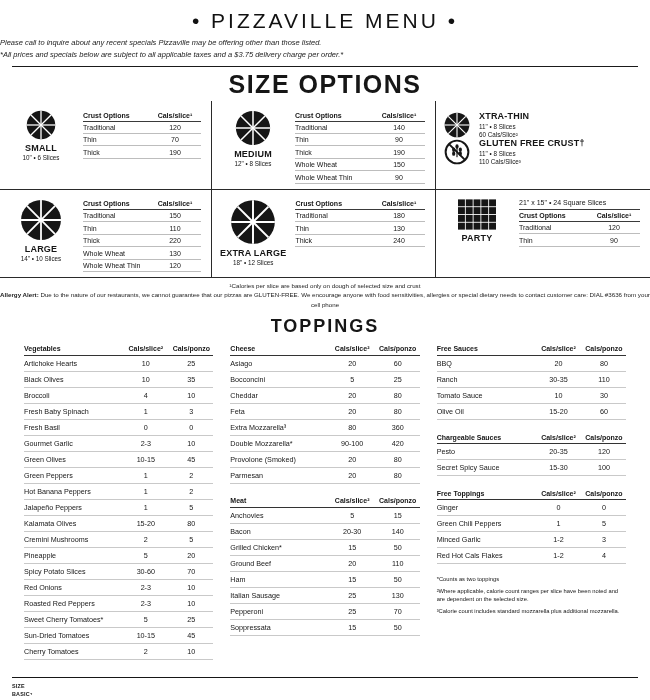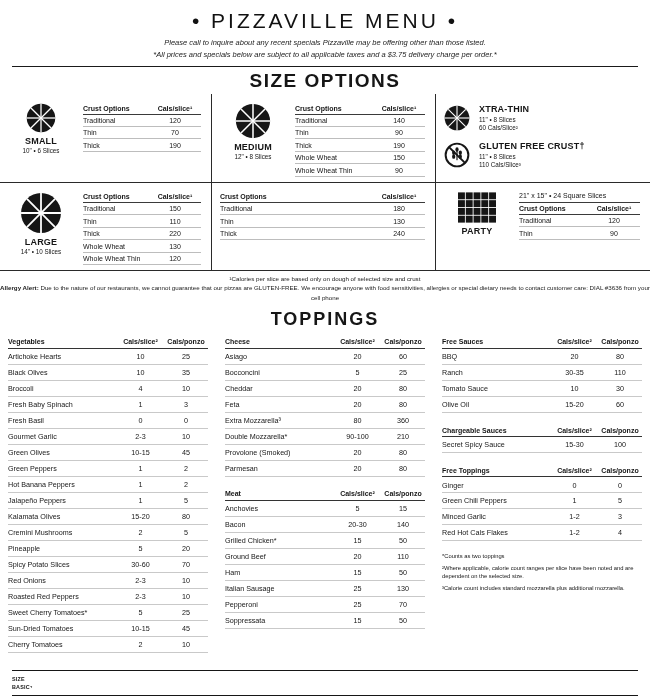--- a/index.html
+++ b/index.html
@@ -1,25 +1,25 @@
 <!DOCTYPE html>
 <html><head>
 <meta charset="utf-8">
 <style>
   *{margin:0;padding:0;box-sizing:border-box;}
   html,body{width:650px;height:700px;}
   body{background:#fff;color:#161616;font-family:"Liberation Sans",sans-serif;overflow:hidden;}
   .page{width:650px;height:700px;padding-top:9px;display:flex;flex-direction:column;}
 
   .title{text-align:center;font-size:21px;letter-spacing:3px;color:#111;font-weight:normal;}
-  .note{text-align:center;font-style:italic;font-size:7.5px;line-height:1.55;color:#222;}
+  .note{font-style:italic;font-size:7.5px;line-height:1.55;color:#222;}
   .hdr .note:first-of-type{margin-top:4px;}
   .rule{border-top:1.5px solid #1a1a1a;margin:6px 12px 0;}
 
-  .sec-title{text-align:center;font-size:19px;letter-spacing:1.5px;padding:3px 0 2px;font-weight:bold;}
+  .sec-title{text-align:center;font-size:25px;letter-spacing:1.5px;padding:3px 0 2px;font-weight:bold;}
 
   .size-grid{display:grid;grid-template-columns:212px 224px 214px;border-bottom:1px solid #2a2a2a;}
   .size-cell{padding:7px 10px 5px 8px;display:flex;gap:9px;align-items:flex-start;}
   .cr{border-right:1px solid #2a2a2a;}
   .cb{border-bottom:1px solid #2a2a2a;}
   .size-id{display:flex;flex-direction:column;align-items:center;flex:0 0 66px;padding-top:2px;}
   .icon{display:inline-flex;align-items:center;justify-content:center;}
   .icon svg{display:block;}
   .i30 svg{width:30px;height:30px;}
   .i36 svg{width:36px;height:36px;}
@@ -29,32 +29,32 @@
   .iparty svg{width:38px;height:31px;}
   .size-name{font-weight:bold;font-size:9px;margin-top:3px;letter-spacing:.2px;white-space:nowrap;}
   .size-dims{font-size:6.3px;margin-top:1px;white-space:nowrap;}
 
   .crust-table{flex:1;padding-top:1px;}
   .ct-head,.ct-row{display:grid;grid-template-columns:1fr 52px;font-size:7px;padding:2.4px 0 2px;border-bottom:1px solid #bdbdbd;align-items:end;}
   .ct-head{font-weight:bold;border-bottom:1px solid #3a3a3a;}
   .ct-head span:last-child,.ct-row span:last-child{text-align:center;}
   .party-dims{font-size:7px;padding:1px 0 3px;border-bottom:1px solid #3a3a3a;}
 
-  .xt-stack{display:flex;flex-direction:column;gap:10px;width:100%;padding-top:3px;}
+  .xt-stack{display:flex;flex-direction:column;width:100%;padding-top:3px;}
   .xt-row{display:flex;gap:9px;align-items:center;}
   .xt-txt{display:flex;flex-direction:column;}
   .xt-name{font-weight:bold;font-size:9px;letter-spacing:.2px;}
   .xt-sub{font-size:6.3px;margin-top:1.5px;}
 
   .foot{font-size:6.2px;line-height:1.5;color:#222;}
   .center{text-align:center;}
   .sizes .foot:first-of-type{margin-top:3px;}
 
   .tt{font-size:18px;letter-spacing:2px;padding:7px 0 4px;}
-  .top-grid{display:grid;grid-template-columns:1fr 1fr 1fr;column-gap:17px;padding:2px 8px 0;flex:1;}
+  .top-grid{display:grid;grid-template-columns:1fr 1fr 1fr;column-gap:17px;padding:2px 24px 0;flex:1;}
   .tgroup{margin-bottom:11px;}
   .tg-head,.trow{display:grid;grid-template-columns:1fr 47px 44px;align-items:center;}
   .tg-head{font-size:7px;font-weight:bold;border-bottom:1px solid #333;padding:2.6px 0;}
   .tg-head .tg-col,.trow .t-val{text-align:center;}
   .trow{font-size:7.2px;border-bottom:1px solid #c9c9c9;padding:3.2px 0 2.8px;}
   .tfoot{font-size:5.8px;line-height:1.4;margin-top:5px;}
   .tfoot p{margin-bottom:3.5px;}
 
   .pricing{margin:6px 12px 0;border-top:1.5px solid #161616;padding-top:3px;}
   .p-row{display:grid;grid-template-columns:78px 72px 72px 86px 80px 76px 92px 70px;align-items:center;}
@@ -244,20 +244,35 @@
               <span>130</span>
             </div>
             <div class="ct-row">
               <span>Whole Wheat Thin</span>
               <span>120</span>
             </div>
         </div>
       </div>
 
       <div class="size-cell cr">
+        <div class="size-id">
+          <span class="icon i46">
+            <svg viewBox="0 0 40 40">
+                <circle cx="20" cy="20" r="19" fill="#161616"></circle>
+                <g stroke="#fff" stroke-width="1.7">
+                  <line x1="20" y1="1" x2="20" y2="39"></line>
+                  <line x1="1" y1="20" x2="39" y2="20"></line>
+                  <line x1="6.6" y1="6.6" x2="33.4" y2="33.4"></line>
+                  <line x1="33.4" y1="6.6" x2="6.6" y2="33.4"></line>
+                </g>
+              </svg>
+          </span>
+          <span class="size-name">EXTRA LARGE</span>
+          <span class="size-dims">18" • 12 Slices</span>
+        </div>
         <div class="crust-table">
           <div class="ct-head">
             <span>Crust Options</span>
             <span>Cals/slice¹</span>
           </div>
           <div class="ct-row">
               <span>Traditional</span>
               <span>180</span>
             </div>
             <div class="ct-row">
@@ -461,21 +476,21 @@
               <span class="t-val">80</span>
             </div>
             <div class="trow">
               <span class="t-name">Extra Mozzarella³</span>
               <span class="t-val">80</span>
               <span class="t-val">360</span>
             </div>
             <div class="trow">
               <span class="t-name">Double Mozzarella*</span>
               <span class="t-val">90-100</span>
-              <span class="t-val">210</span>
+              <span class="t-val">420</span>
             </div>
             <div class="trow">
               <span class="t-name">Provolone (Smoked)</span>
               <span class="t-val">20</span>
               <span class="t-val">80</span>
             </div>
             <div class="trow">
               <span class="t-name">Parmesan</span>
               <span class="t-val">20</span>
               <span class="t-val">80</span>
@@ -557,20 +572,25 @@
               <span class="t-val">15-20</span>
               <span class="t-val">60</span>
             </div>
         </div>
         <div class="tgroup">
           <div class="tg-head">
             <span class="tg-title">Chargeable Sauces</span>
             <span class="tg-col">Cals/slice²</span>
             <span class="tg-col">Cals/ponzo</span>
           </div>
+          <div class="trow">
+              <span class="t-name">Pesto</span>
+              <span class="t-val">20-35</span>
+              <span class="t-val">120</span>
+            </div>
             <div class="trow">
               <span class="t-name">Secret Spicy Sauce</span>
               <span class="t-val">15-30</span>
               <span class="t-val">100</span>
             </div>
         </div>
         <div class="tgroup">
           <div class="tg-head">
             <span class="tg-title">Free Toppings</span>
             <span class="tg-col">Cals/slice²</span>

